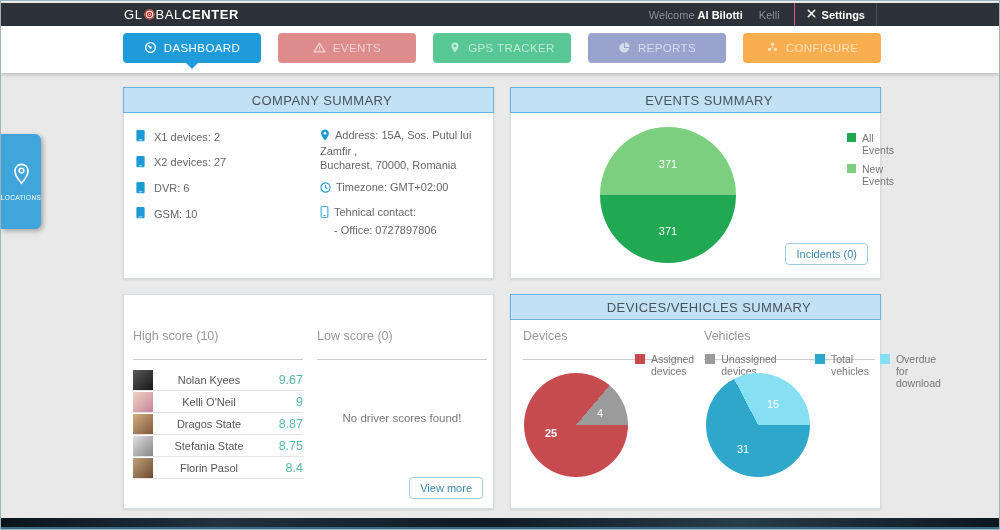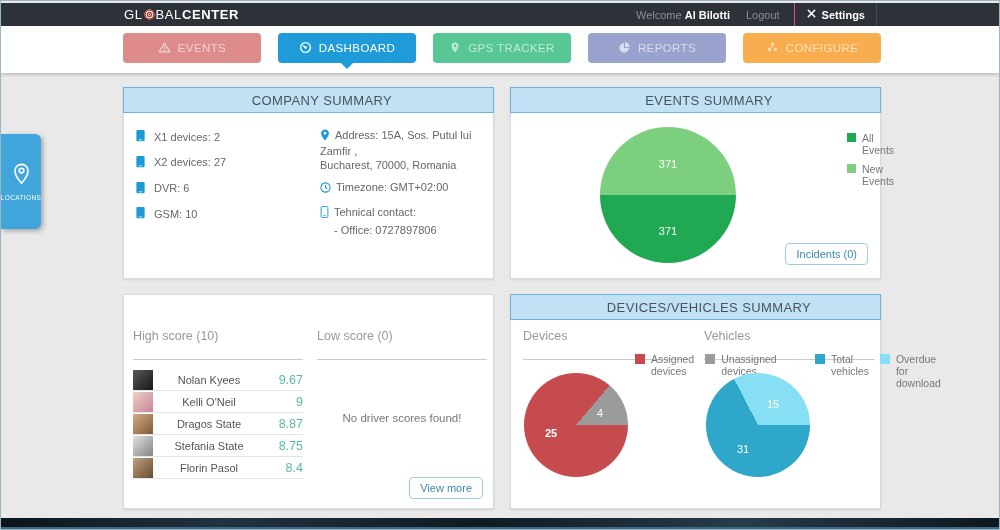--- a/index.html
+++ b/index.html
@@ -130,49 +130,49 @@
             <circle cx="12" cy="12" r="9.5" fill="none" stroke="#c0392b" stroke-width="3"></circle>
             <circle cx="12" cy="12" r="4.5" fill="none" stroke="#c0392b" stroke-width="3"></circle>
             <circle cx="12" cy="12" r="1.6" fill="#47261f"></circle>
           </svg>
         </span>
         <span>BAL</span>
         <b>CENTER</b>
     </div>
     <div class="topbar-right">
       <span class="welcome"><span>Welcome</span> <b>Al Bilotti</b></span>
-      <a class="logout">Logout</a>
+      <a class="logout">Kelli</a>
       <div class="settings">
         <span><svg width="11" height="11" viewBox="0 0 24 24" fill="none" stroke="#fff" stroke-width="3.4" stroke-linecap="round">
               <path d="M5 5l14 14"></path>
               <path d="M19 5L5 19"></path>
             </svg></span>
         <span>Settings</span>
       </div>
     </div>
   </div>
 
   <div class="navband">
     <div class="nav">
+      <button class="nav-btn nb-dashboard active">
+        <span><svg width="13" height="13" viewBox="0 0 24 24" fill="none" stroke="currentColor" stroke-width="2.4">
+              <circle cx="12" cy="12" r="9"></circle>
+              <path d="M12 12L7.2 8.2"></path>
+              <circle cx="12" cy="12" r="1.1" fill="currentColor"></circle>
+            </svg></span>
+        <span>DASHBOARD</span>
+        <span class="caret"></span>
+      </button>
       <button class="nav-btn nb-events">
         <span><svg width="13" height="13" viewBox="0 0 24 24" fill="none" stroke="currentColor" stroke-width="2.2" stroke-linejoin="round">
               <path d="M12 4L22 20H2z"></path>
               <path d="M12 10v5"></path>
               <circle cx="12" cy="17.4" r="0.4" fill="currentColor"></circle>
             </svg></span>
         <span>EVENTS</span>
-      </button>
-      <button class="nav-btn nb-dashboard active">
-        <span><svg width="13" height="13" viewBox="0 0 24 24" fill="none" stroke="currentColor" stroke-width="2.4">
-              <circle cx="12" cy="12" r="9"></circle>
-              <path d="M12 12L7.2 8.2"></path>
-              <circle cx="12" cy="12" r="1.1" fill="currentColor"></circle>
-            </svg></span>
-        <span>DASHBOARD</span>
-        <span class="caret"></span>
       </button>
       <button class="nav-btn nb-gps">
         <span><svg width="12" height="13" viewBox="0 0 24 24" fill="currentColor">
               <path d="M12 2a7 7 0 0 0-7 7c0 5.2 7 13 7 13s7-7.8 7-13a7 7 0 0 0-7-7zm0 9.4A2.6 2.6 0 1 1 12 6.2a2.6 2.6 0 0 1 0 5.2z"></path>
             </svg></span>
         <span>GPS TRACKER</span>
       </button>
       <button class="nav-btn nb-reports">
         <span><svg width="13" height="13" viewBox="0 0 24 24" fill="currentColor">
               <path d="M11 3.5A9 9 0 1 0 20.5 13H11z"></path>

